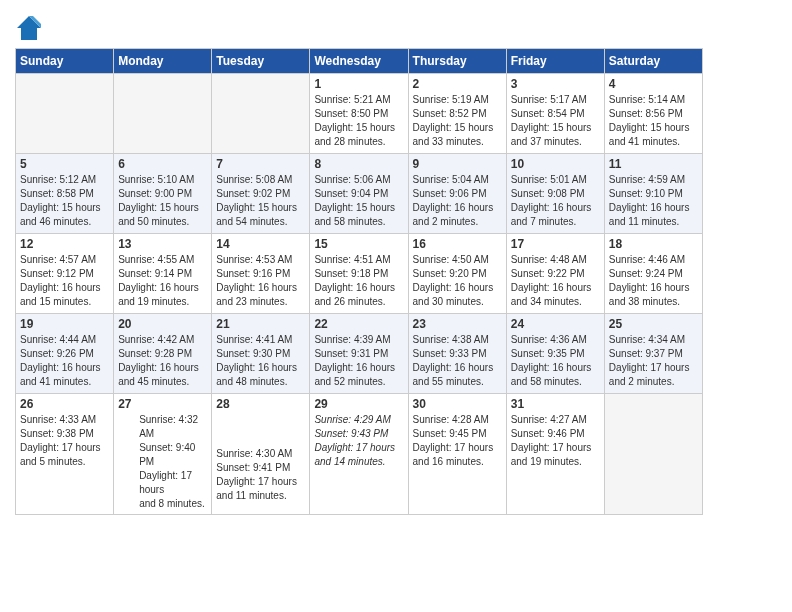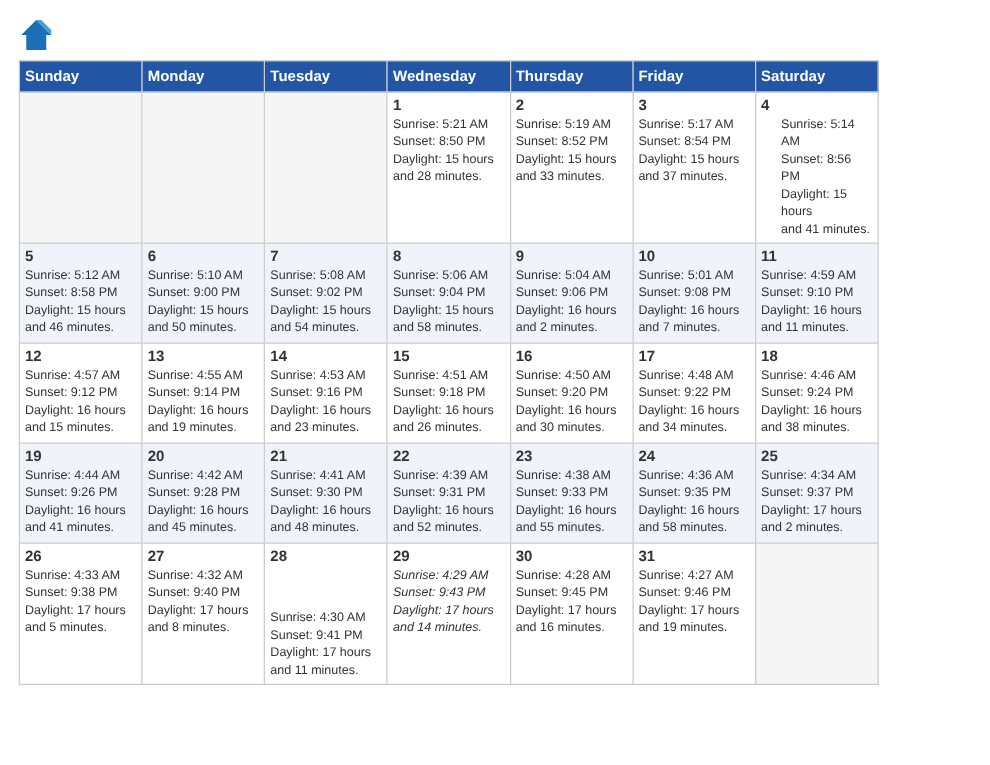--- a/index.html
+++ b/index.html
@@ -158,21 +158,21 @@
           </td>
           <td>
             <span class="day-num">3</span>
             <div class="day-info" style="white-space: pre-line;">Sunrise: 5:17 AM
 Sunset: 8:54 PM
 Daylight: 15 hours
 and 37 minutes.</div>
           </td>
           <td>
             <span class="day-num">4</span>
-            <div class="day-info" style="white-space: pre-line; margin-left: 16px;">Sunrise: 5:14 AM
+            <div class="day-info" style="white-space: pre-line;">Sunrise: 5:14 AM
 Sunset: 8:56 PM
 Daylight: 15 hours
 and 41 minutes.</div>
           </td>
         </tr>
         <tr class="row-2">
           <td>
             <span class="day-num">5</span>
             <div class="day-info" style="white-space: pre-line;">Sunrise: 5:12 AM
 Sunset: 8:58 PM
@@ -327,21 +327,21 @@
         <tr class="row-5">
           <td>
             <span class="day-num">26</span>
             <div class="day-info" style="white-space: pre-line;">Sunrise: 4:33 AM
 Sunset: 9:38 PM
 Daylight: 17 hours
 and 5 minutes.</div>
           </td>
           <td>
             <span class="day-num">27</span>
-            <div class="day-info" style="white-space: pre-line;">Sunrise: 4:32 AM
+            <div class="day-info" style="white-space: pre-line; margin-left: 21px;">Sunrise: 4:32 AM
 Sunset: 9:40 PM
 Daylight: 17 hours
 and 8 minutes.</div>
           </td>
           <td>
             <span class="day-num">28</span>
             <div class="day-info" style="white-space: pre-line; margin-top: 36px;">Sunrise: 4:30 AM
 Sunset: 9:41 PM
 Daylight: 17 hours
 and 11 minutes.</div>

